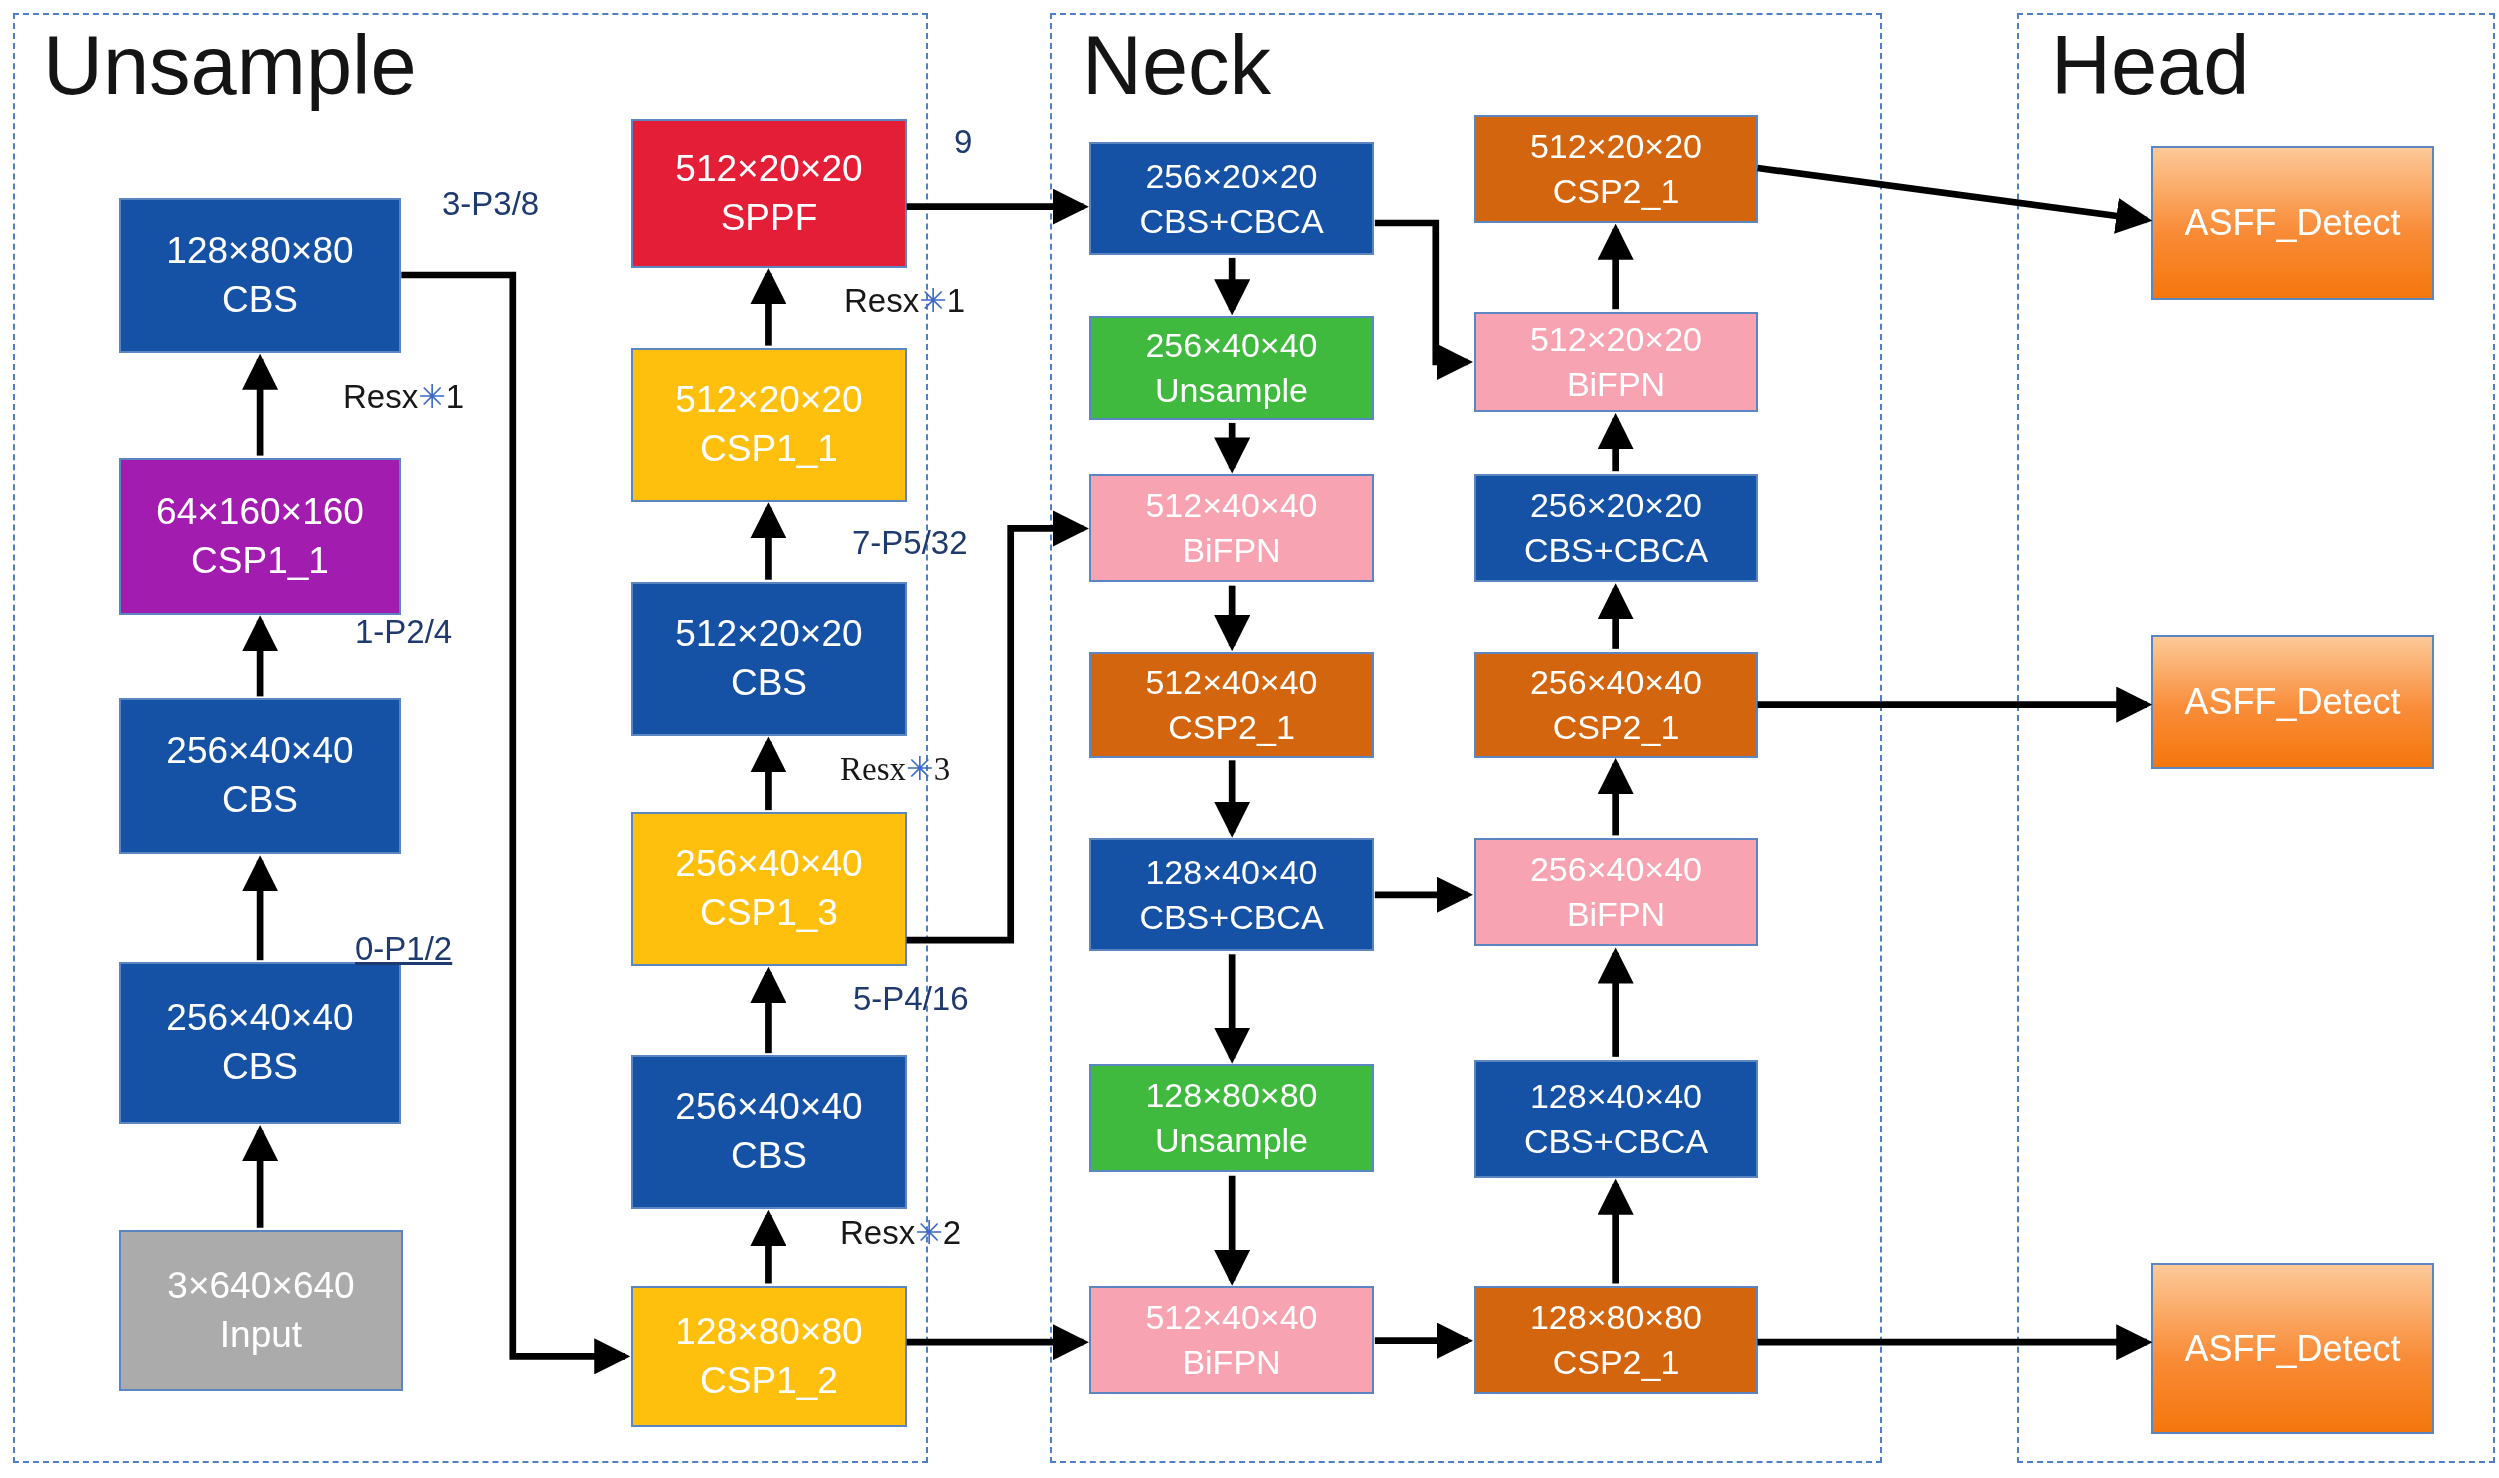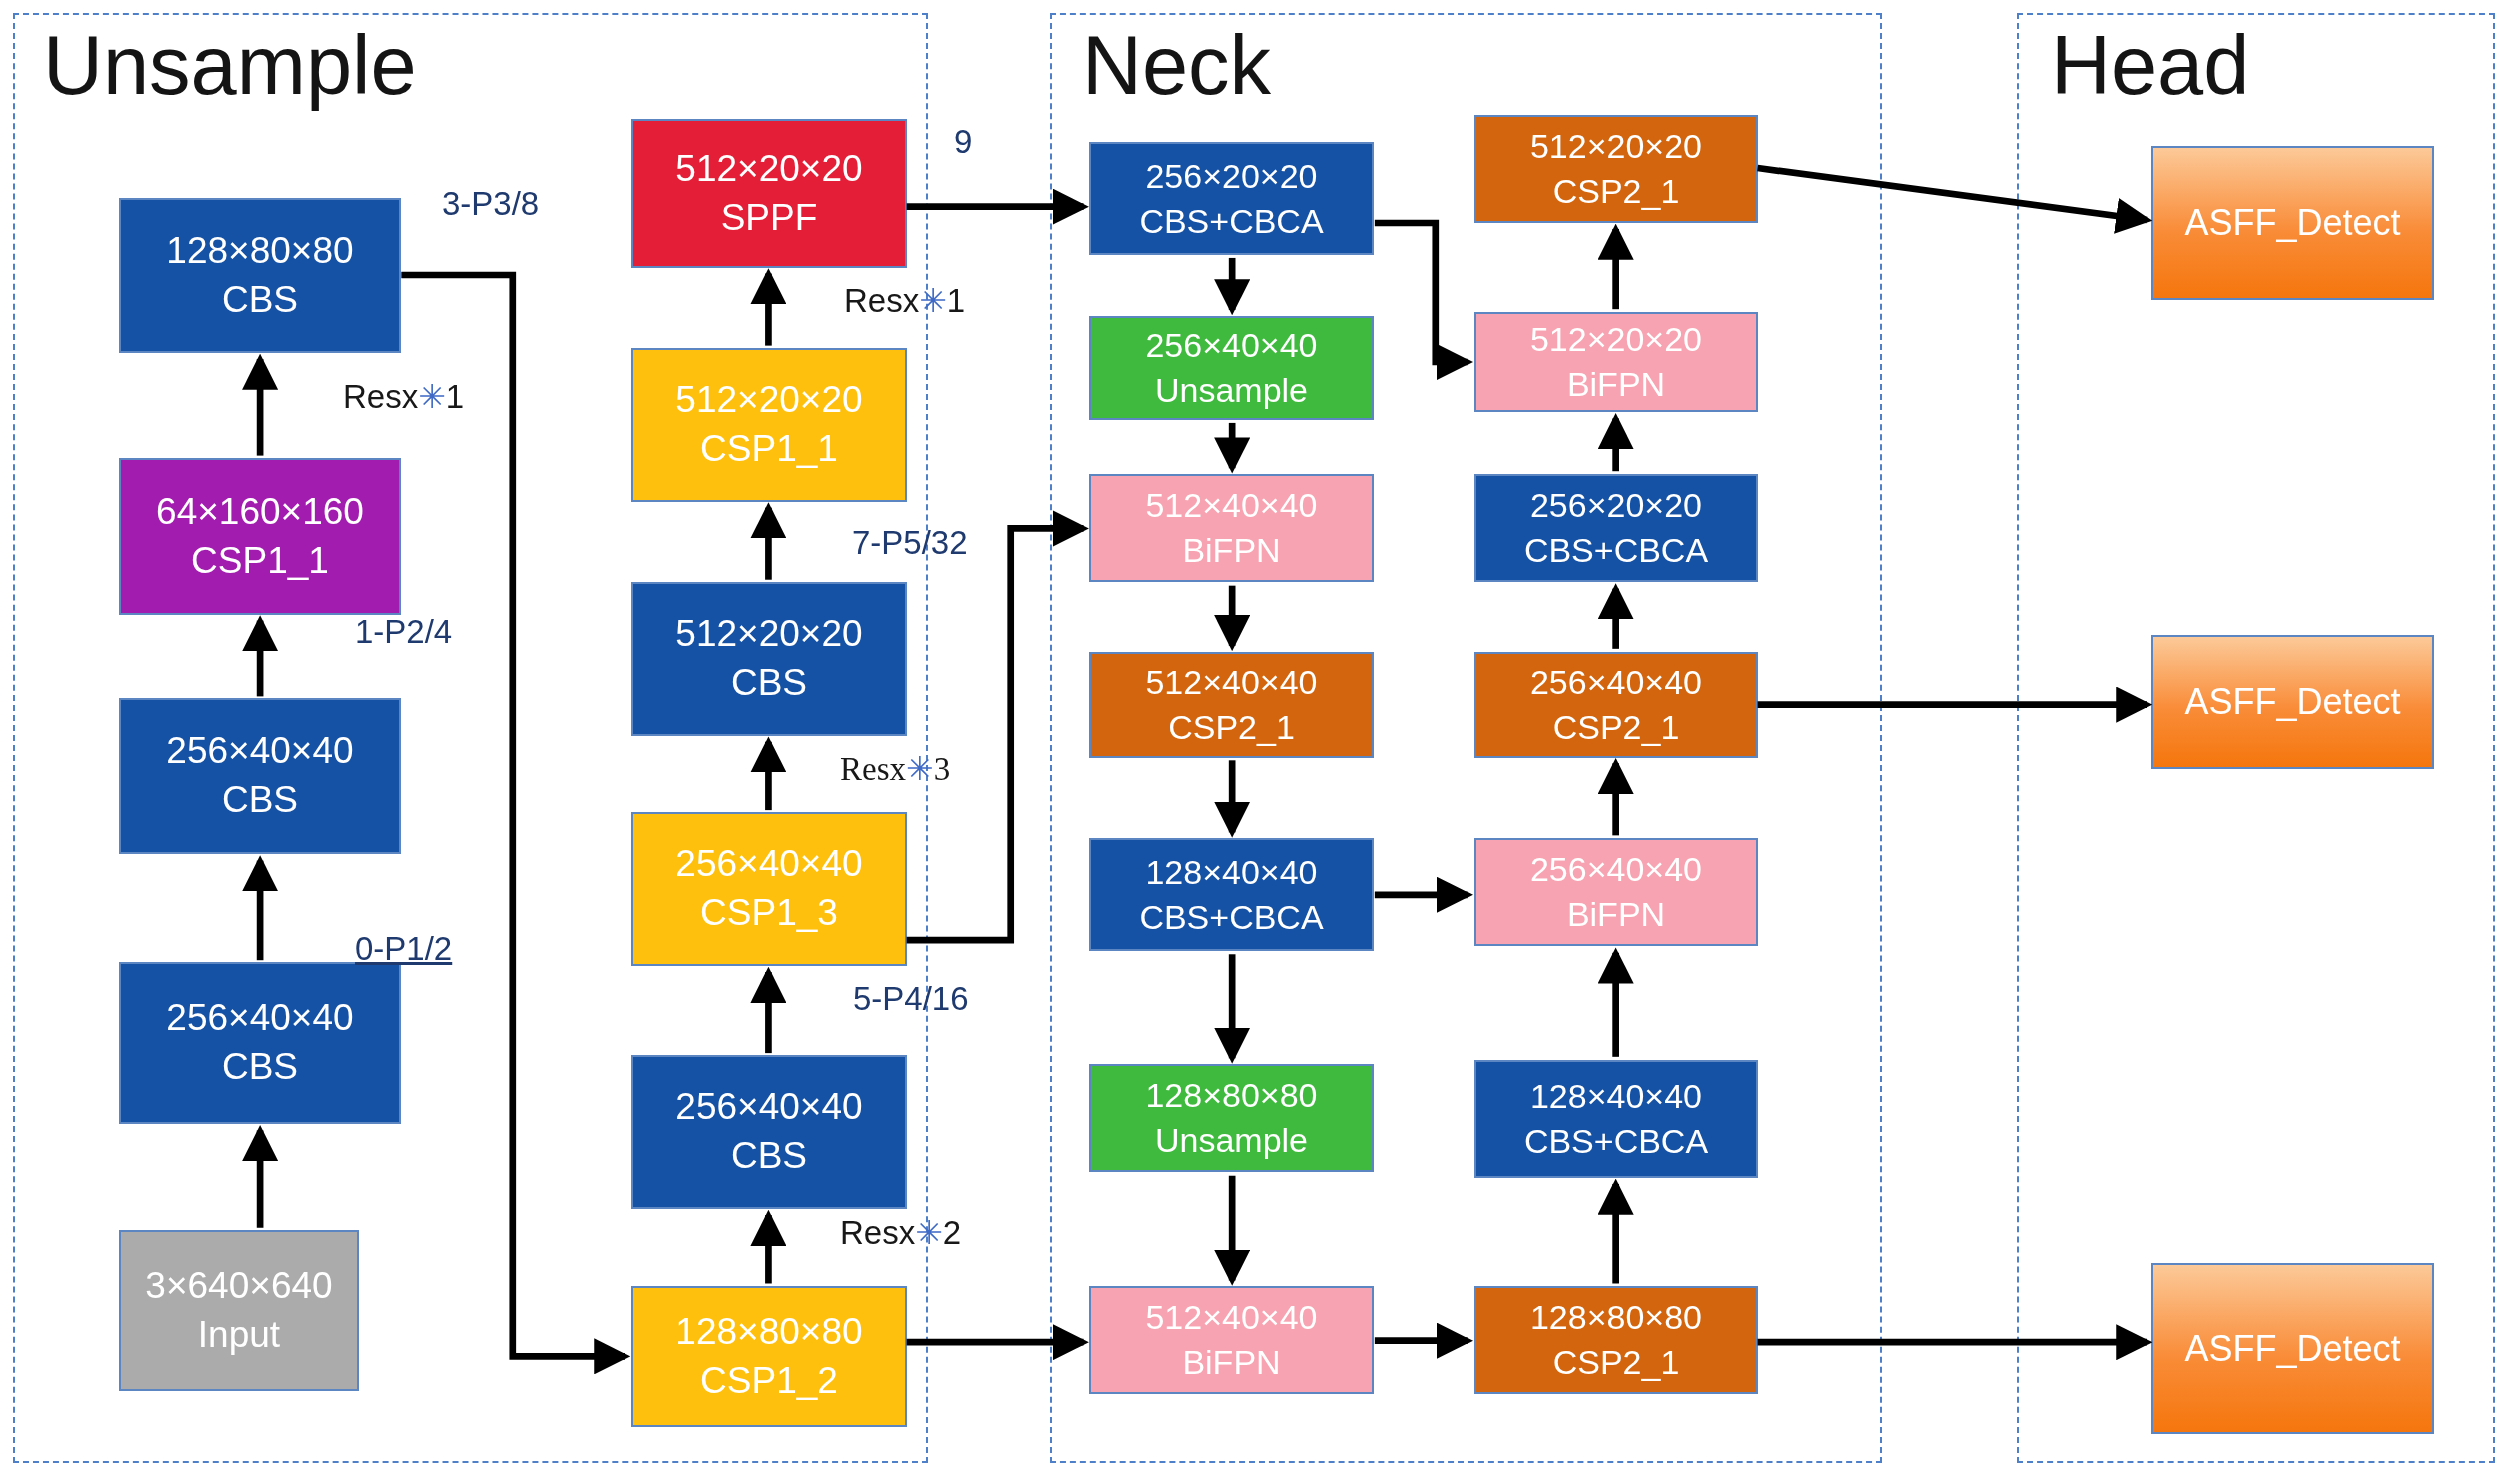--- a/index.html
+++ b/index.html
@@ -40,21 +40,21 @@
       <span>CSP1_1</span>
     </div>
     <div class="node" style="left: 119px; top: 698px; width: 282px; height: 156px; font-size: 37px; background: rgb(21, 81, 164); border-color: rgb(91, 134, 194); color: rgb(255, 255, 255);">
       <span>256×40×40</span>
       <span>CBS</span>
     </div>
     <div class="node" style="left: 119px; top: 962px; width: 282px; height: 162px; font-size: 37px; background: rgb(21, 81, 164); border-color: rgb(91, 134, 194); color: rgb(255, 255, 255);">
       <span>256×40×40</span>
       <span>CBS</span>
     </div>
-    <div class="node" style="left: 119px; top: 1230px; width: 240px; height: 161px; font-size: 37px; background: rgb(171, 171, 171); border-color: rgb(91, 134, 194); color: rgb(255, 255, 255);">
+    <div class="node" style="left: 119px; top: 1230px; width: 284px; height: 161px; font-size: 37px; background: rgb(171, 171, 171); border-color: rgb(91, 134, 194); color: rgb(255, 255, 255);">
       <span>3×640×640</span>
       <span>Input</span>
     </div>
     <div class="node" style="left: 631px; top: 119px; width: 276px; height: 149px; font-size: 37px; background: rgb(229, 30, 55); border-color: rgb(91, 134, 194); color: rgb(255, 255, 255);">
       <span>512×20×20</span>
       <span>SPPF</span>
     </div>
     <div class="node" style="left: 631px; top: 348px; width: 276px; height: 154px; font-size: 37px; background: rgb(255, 192, 13); border-color: rgb(91, 134, 194); color: rgb(255, 255, 255);">
       <span>512×20×20</span>
       <span>CSP1_1</span>

